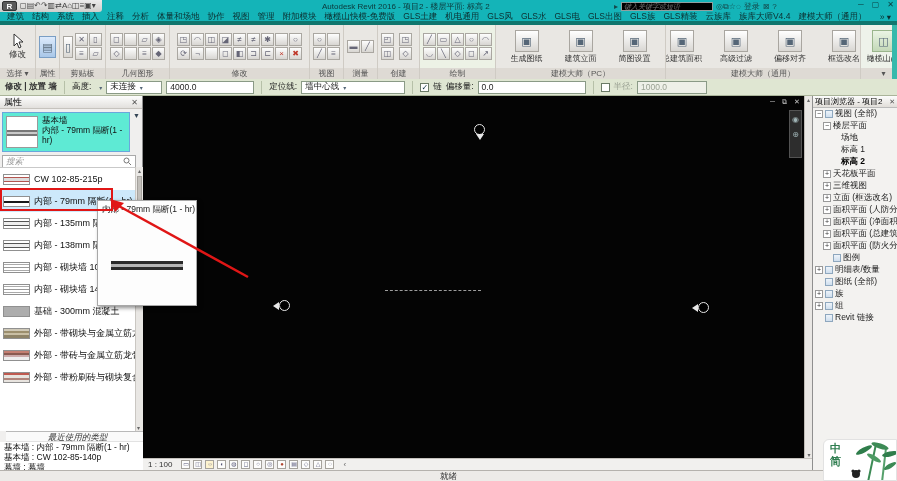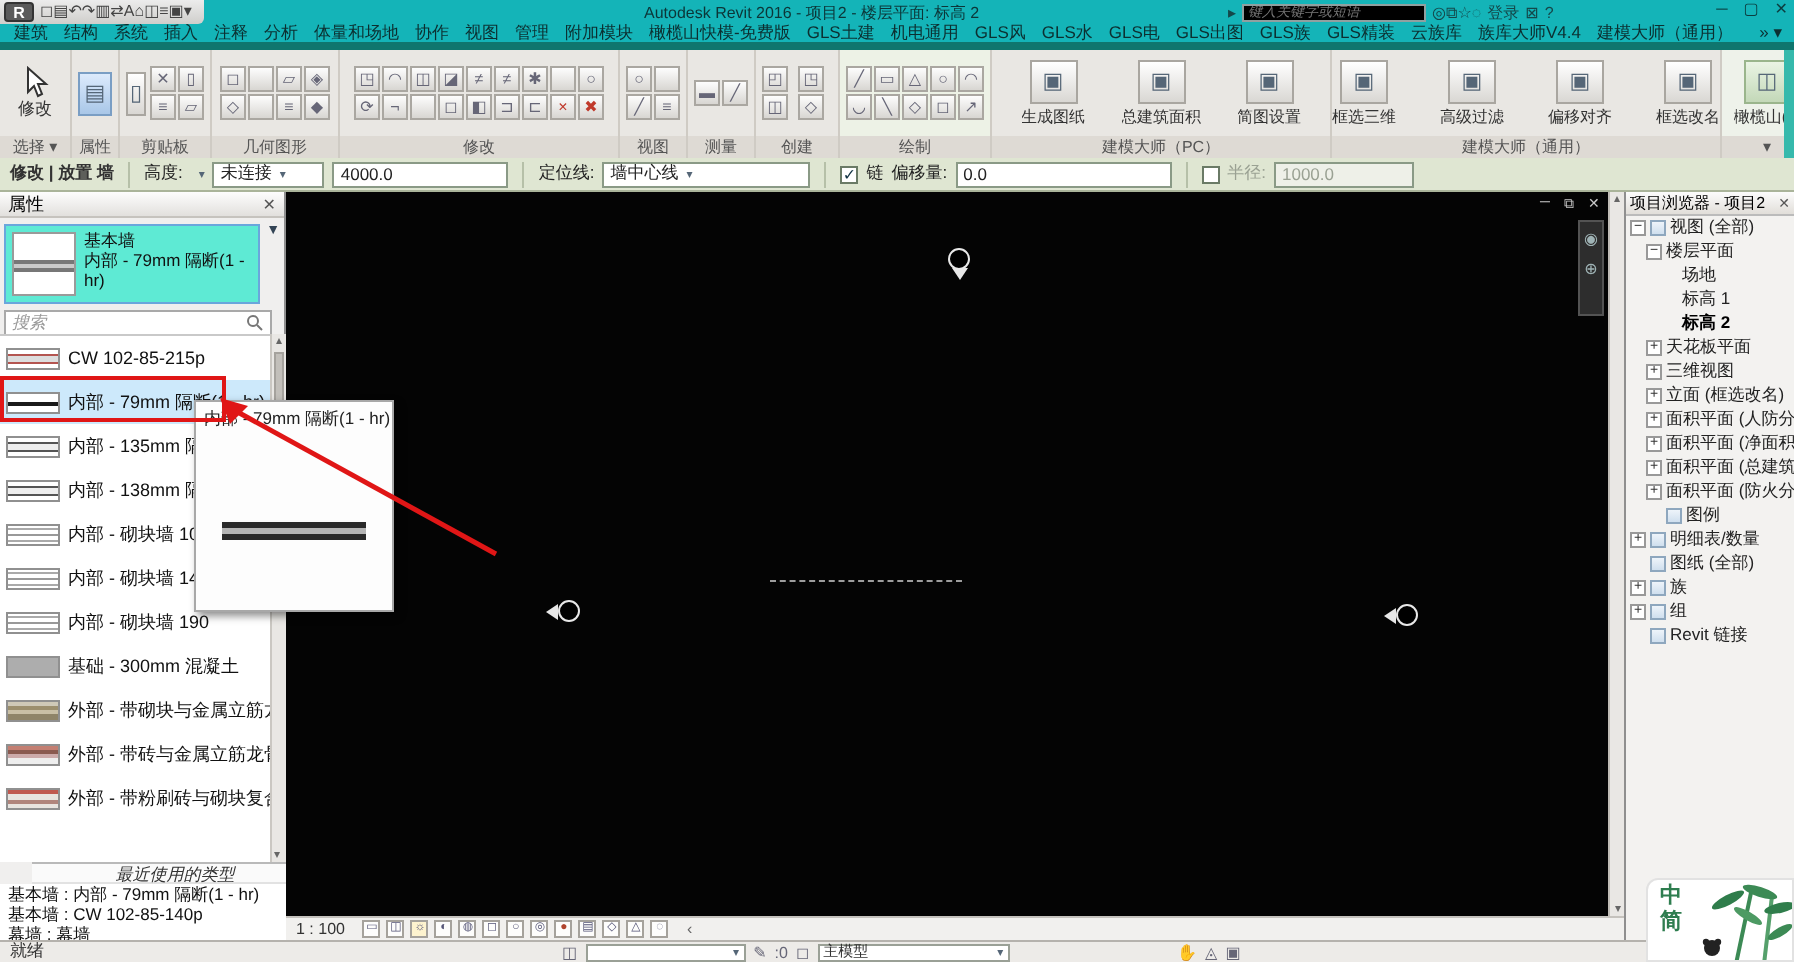--- a/index.html
+++ b/index.html
@@ -78,21 +78,21 @@
   .sw-mid{background:linear-gradient(180deg,#fff 0 2px,#555 2px 3px,#eee 3px 6px,#555 6px 7px,#fff 7px 9px);}
   .sw-block{background:linear-gradient(180deg,#fff 0 1px,#aaa 1px 2px,#fff 2px 4px,#999 4px 5px,#fff 5px 7px,#aaa 7px 8px,#fff 8px 9px);}
   .sw-solid{background:#adadad;}
   .sw-ext1{background:linear-gradient(180deg,#cfc9b8 0 2px,#9c8f6e 2px 4px,#c9bfa5 4px 6px,#8f8468 6px 9px);}
   .sw-ext2{background:linear-gradient(180deg,#c47f72 0 2px,#8a5a50 2px 4px,#ccaaaa 4px 6px,#eee 6px 9px);}
   .sw-ext3{background:linear-gradient(180deg,#c05a50 0 2px,#e8e4df 2px 5px,#b0857c 5px 7px,#e8e4df 7px 9px);}
   .sw-brick{background:#c08a7e;}
   .wsb{position:absolute;left:135px;top:71px;width:8px;height:264px;background:#e9e7e4;border-left:1px solid #cac7c2;
        font-size:6px;color:#666;text-align:center;}
   .wsb .thumbv{position:absolute;left:1px;top:9px;width:5px;height:60px;background:#c2bfba;border:1px solid #a5a29d;}
-  .recenthdr{position:absolute;left:16px;top:335px;width:143px;height:11px;font-size:8.5px;font-style:italic;text-align:center;
+  .recenthdr{position:absolute;left:6px;top:335px;width:143px;height:11px;font-size:8.5px;font-style:italic;text-align:center;
              line-height:11px;background:#fafafa;border-top:1px solid #b9b9b9;border-bottom:1px solid #e2e2e2;color:#333;}
   .ritem{position:absolute;left:0;width:145px;height:10px;font-size:8.5px;line-height:10px;padding-left:4px;
          background:#fff;white-space:nowrap;overflow:hidden;color:#111;}
 
   
   .canvas{position:absolute;left:143px;top:96px;width:669px;height:362px;background:#040404;overflow:hidden;}
   .cwin{position:absolute;left:627px;top:2px;display:flex;gap:7px;font-size:7px;color:#c9c9c9;}
   .navbar{position:absolute;left:646px;top:14px;width:13px;height:48px;background:#2d2d2d;border:1px solid #535353;
           display:flex;flex-direction:column;align-items:center;gap:6px;padding-top:4px;font-size:8px;color:#9fb3b5;}
   .cvs{position:absolute;left:661px;top:0;width:8px;height:362px;background:#e9e7e4;border-left:1px solid #c0bcb6;
@@ -115,21 +115,21 @@
          background:linear-gradient(#fcfcfc,#e1ded9);border-bottom:1px solid #bbb;white-space:nowrap;overflow:hidden;}
   .bhx{margin-left:auto;font-size:7px;color:#555;}
   .trow{display:flex;align-items:center;height:12px;white-space:nowrap;overflow:hidden;font-size:8.5px;color:#222;}
   .trow.bold{font-weight:bold;color:#000;}
   .exp{width:8px;height:8px;border:1px solid #999;background:#fff;font-size:7px;line-height:6px;text-align:center;
        margin-right:2px;flex:none;color:#333;}
   .tico{width:8px;height:8px;border:1px solid #8ea7be;background:linear-gradient(#eef4fa,#cfdfee);margin-right:2px;flex:none;}
 
   
   .status{position:absolute;left:0;top:470px;width:897px;height:11px;background:#edebe8;border-top:1px solid #b5b2ad;
-          display:flex;align-items:center;font-size:8.5px;color:#333;padding:0 5px;gap:4px;}
+          display:flex;align-items:center;font-size:8.5px;color:#333;padding:0 5px;gap:4px;flex-direction:column;}
   .ssel{background:#fff;border:1px solid #9aa096;height:9px;font-size:7.5px;display:flex;align-items:center;padding:0 2px;white-space:nowrap;}
   .sic{font-size:8px;color:#667;}
 
   
   .tip{position:absolute;left:97px;top:200px;width:100px;height:106px;background:#fdfdfd;border:1px solid #a8a8a8;
        box-shadow:2px 2px 4px rgba(0,0,0,.45);z-index:50;font-size:8.5px;color:#222;}
   .tiptitle{padding:3px 4px;white-space:nowrap;overflow:hidden;}
   .tipbars{position:absolute;left:13px;right:13px;top:60px;height:9px;border-top:3px solid #2a2a2a;border-bottom:3px solid #2a2a2a;background:#b5b5b5;}
   .anno{position:absolute;left:0;top:0;width:897px;height:481px;z-index:80;pointer-events:none;}
 
@@ -308,34 +308,34 @@
     <div class="rplabel">绘制</div>
   </div>
   <div class="rpanel" style="width:170px">
     <div class="rpbody" id="pc-buttons">
         <div class="bb">
           <span class="bigicon">▣</span>
           <span class="blabel">生成图纸</span>
         </div>
         <div class="bb">
           <span class="bigicon">▣</span>
-          <span class="blabel">总建筑面积</span>
+          <span class="blabel">建筑立面</span>
         </div>
         <div class="bb">
           <span class="bigicon">▣</span>
           <span class="blabel">简图设置</span>
         </div>
       </div>
     <div class="rplabel">建模大师（PC）</div>
   </div>
   <div class="rpanel" style="width:195px">
     <div class="rpbody" id="general-buttons">
         <div class="bb">
           <span class="bigicon">▣</span>
-          <span class="blabel">框选三维</span>
+          <span class="blabel">总建筑面积</span>
         </div>
         <div class="bb">
           <span class="bigicon">▣</span>
           <span class="blabel">高级过滤</span>
         </div>
         <div class="bb">
           <span class="bigicon">▣</span>
           <span class="blabel">偏移对齐</span>
         </div>
         <div class="bb">
@@ -424,24 +424,20 @@
       </div>
       <div class="witem">
         <span class="sw sw-block"></span>
         <span>内部 - 砌块墙 100</span>
       </div>
       <div class="witem">
         <span class="sw sw-block"></span>
         <span>内部 - 砌块墙 140</span>
       </div>
       <div class="witem">
-        <span class="sw sw-block"></span>
-        <span>内部 - 砌块墙 190</span>
-      </div>
-      <div class="witem">
         <span class="sw sw-solid"></span>
         <span>基础 - 300mm 混凝土</span>
       </div>
       <div class="witem">
         <span class="sw sw-ext1"></span>
         <span>外部 - 带砌块与金属立筋龙骨复合墙</span>
       </div>
       <div class="witem">
         <span class="sw sw-ext2"></span>
         <span>外部 - 带砖与金属立筋龙骨复合墙</span>

